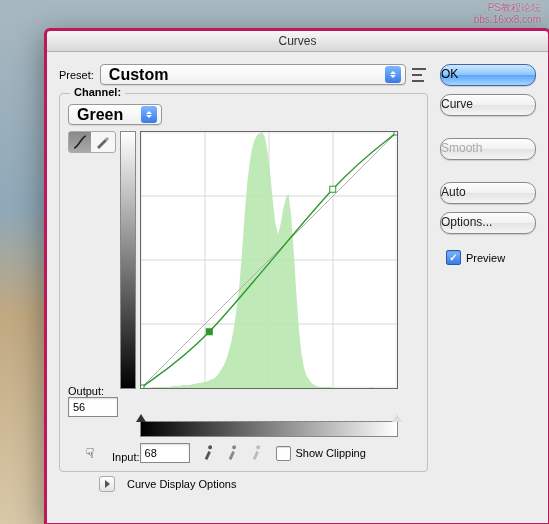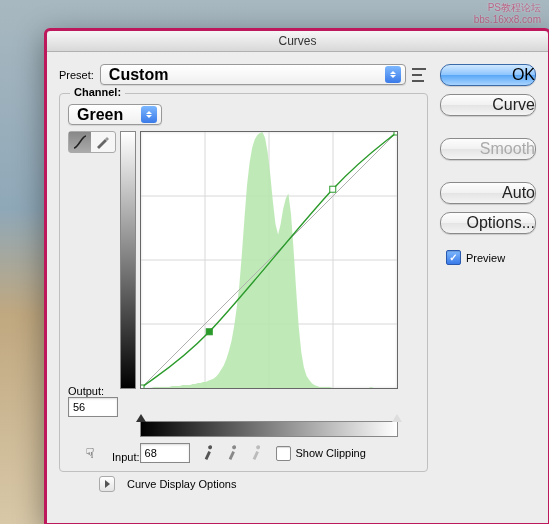--- a/index.html
+++ b/index.html
@@ -264,22 +264,22 @@
     width: 0; height: 0;
     border-top: 4px solid transparent;
     border-bottom: 4px solid transparent;
     border-left: 5px solid #555;
   }
   .aqua-btn {
     height: 20px;
     border: 1px solid #8a8a8a;
     border-radius: 10px;
     background: linear-gradient(to bottom, #fdfdfd 0%, #f1f1f1 50%, #e4e4e4 51%, #f4f4f4 100%);
-    font-size: 16px;
-    text-align: right;
+    font-size: 12px;
+    text-align: left;
     line-height: 19px;
     box-shadow: 0 1px 1px rgba(0,0,0,0.15);
     color: #222;
     cursor: default;
   }
   .aqua-btn.default {
     background: linear-gradient(to bottom, #cfe8ff 0%, #8fc6ff 48%, #5ba8f7 52%, #a8d4ff 100%);
     border-color: #3a6aa8;
     color: #000;
   }

